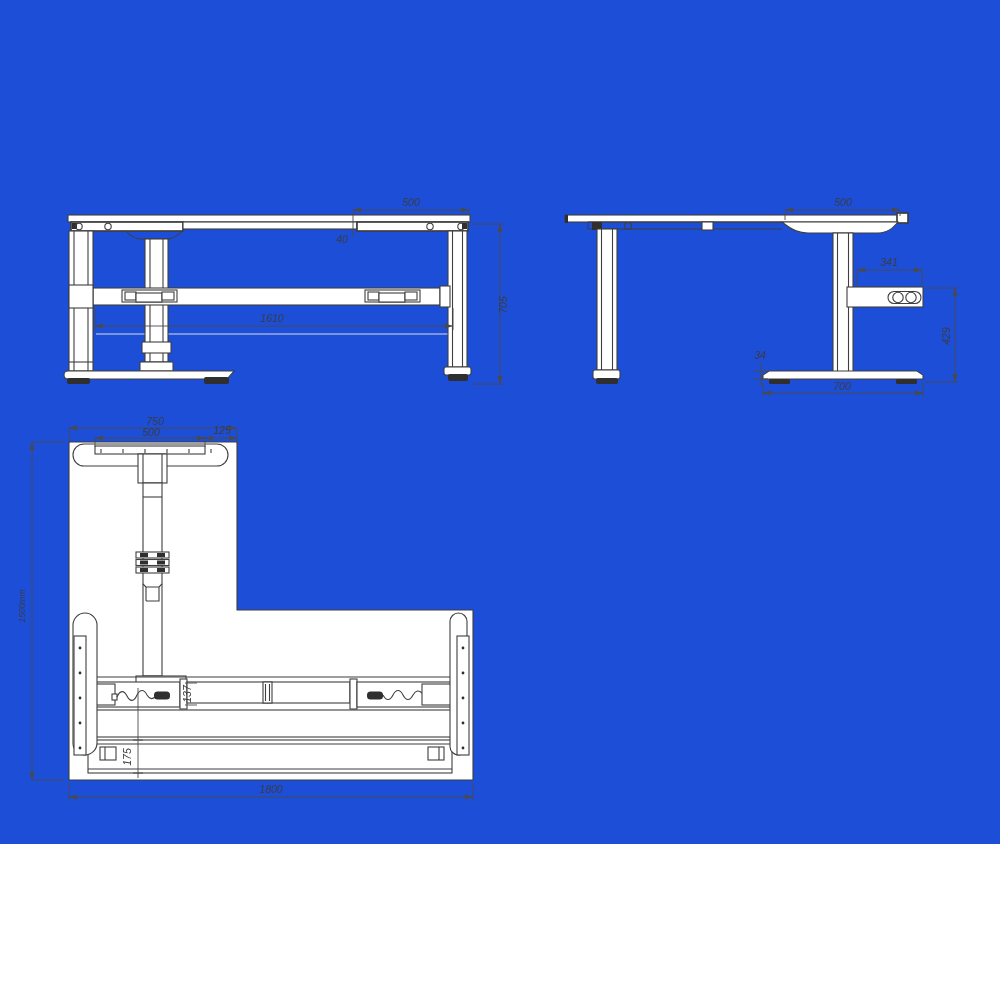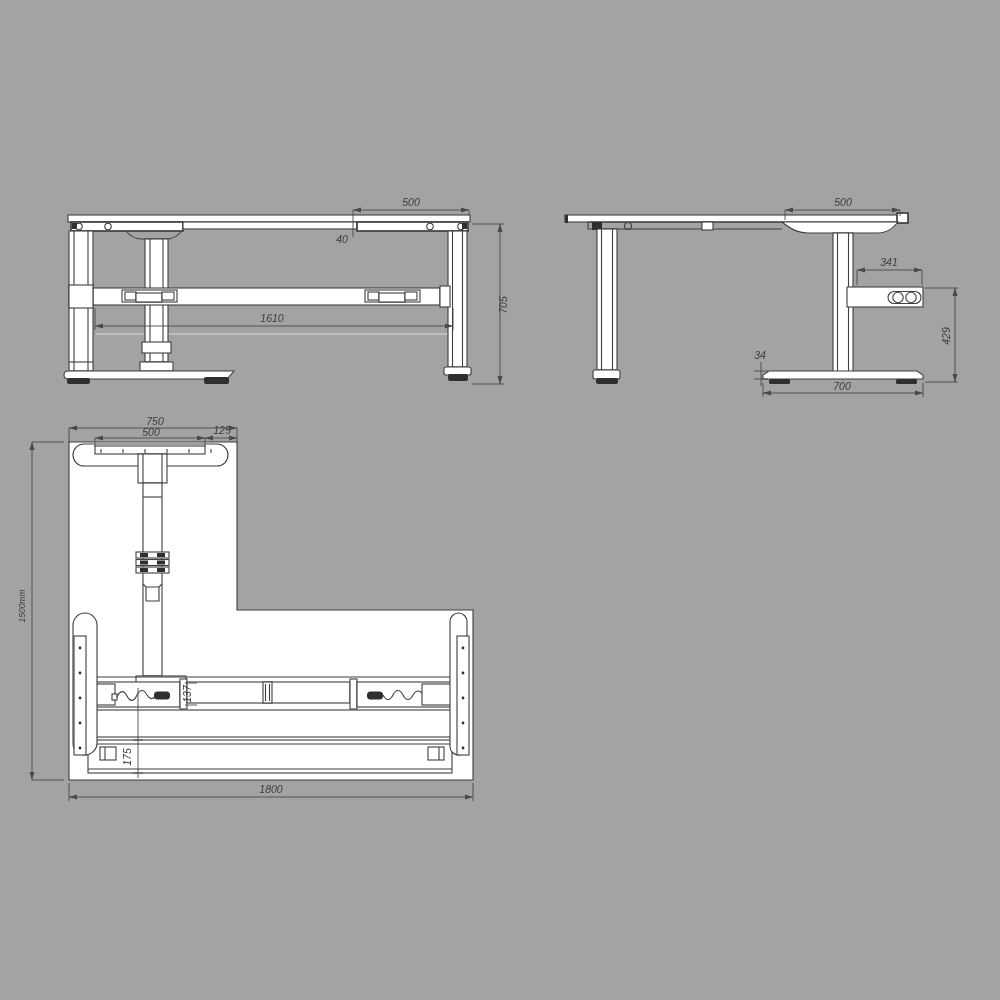--- a/index.html
+++ b/index.html
@@ -1,16 +1,16 @@
 <!DOCTYPE html>
 <html><head>
 <meta charset="utf-8">
 <style>
   html,body{margin:0;padding:0;background:#ffffff;}
-  .canvas{position:relative;width:1000px;height:1000px;background:#a3a3a3;overflow:hidden;
+  .canvas{position:relative;width:1000px;height:844px;background:#1d4ed8;overflow:hidden;
           font-family:"Liberation Sans",sans-serif;}
   svg{display:block;}
   .ln   {stroke:#3f3f3f;stroke-width:1.1;fill:none;}
   .lnw  {stroke:#3f3f3f;stroke-width:1.1;fill:#ffffff;}
   .lnw2 {stroke:#3f3f3f;stroke-width:1.7;fill:#ffffff;}
   .dark {fill:#2f2f2f;stroke:none;}
   .faint{stroke:#dcdcdc;stroke-width:1;fill:none;}
   .dim  {stroke:#4a4a4a;stroke-width:0.9;fill:none;}
   .dimtxt{font-family:"Liberation Sans",sans-serif;font-style:italic;
           font-size:10.5px;fill:#3c3c3c;}

